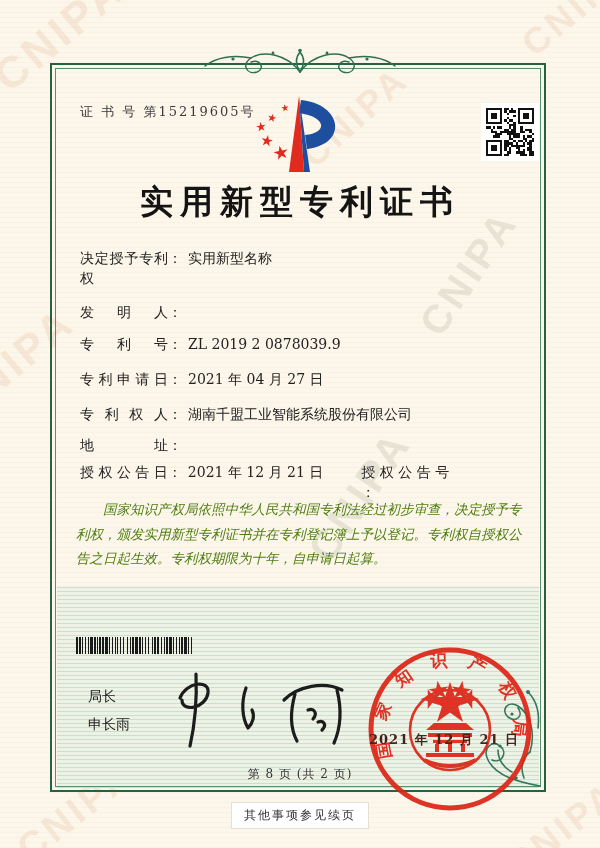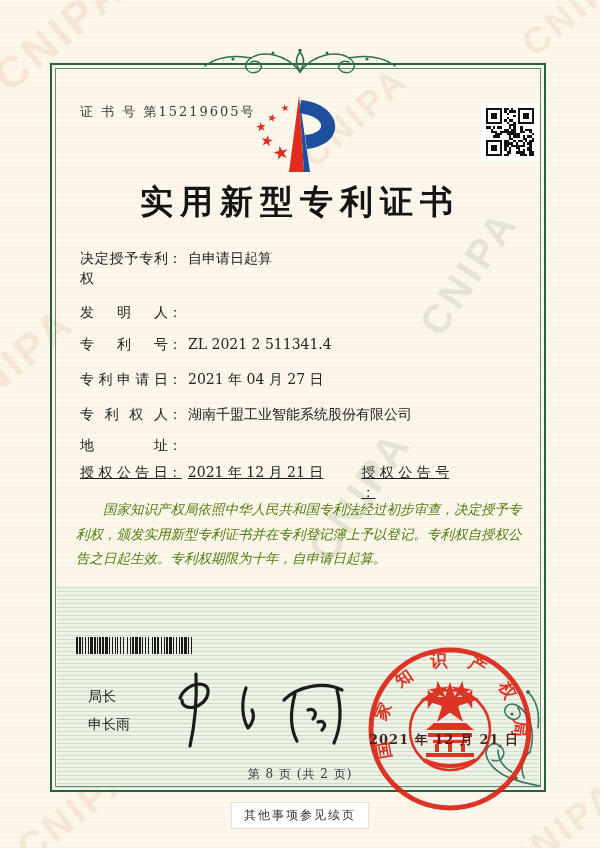--- a/index.html
+++ b/index.html
@@ -51,21 +51,21 @@
     text-align:center; font-size:33px; font-weight:600;
     letter-spacing:7px; color:#141414;
   }
 
   .fields { position:absolute; left:80px; top:248px; width:445px; font-size:14px; }
   .frow { display:flex; align-items:flex-start; line-height:20px; }
   .flabel { display:inline-block; width:88px; text-align:justify; text-align-last:justify; }
   .fcolon { display:inline-block; margin-right:6px; }
   .fvalue { flex:1; white-space:pre-line; }
   .grant-row { display:flex; line-height:20px; }
-  .grant-pair { display:flex;text-decoration:underline; }
+  .grant-pair { display:flex; }
   .grant-pair.second { margin-left:38px;flex-direction:column; }
 
   .body-text {
     position:absolute; left:76px; top:497px; width:452px;
     font-size:13.5px; line-height:1.82; font-style:italic; color:#4d7c0f;
   }
   .body-text p { text-indent:2em; }
 
   .barcode { position:absolute; left:76px; top:637px; width:166px; height:17px;
              overflow:hidden; white-space:nowrap; font-size:0; }
@@ -302,30 +302,30 @@
       </g>
     </svg>
 </div>
 
 <div class="title">实用新型专利证书</div>
 
 <div class="fields">
   <div class="frow" style="margin-bottom:14px">
     <span class="flabel">决定授予专利权</span>
       <span class="fcolon">：</span>
-    <span class="fvalue">自申请日起算</span>
+    <span class="fvalue">实用新型名称</span>
   </div>
   <div class="frow" style="margin-bottom:12px">
     <span class="flabel">发 明 人</span>
       <span class="fcolon">：</span>
   </div>
   <div class="frow" style="margin-bottom:15px">
     <span class="flabel">专 利 号</span>
       <span class="fcolon">：</span>
-    <span class="fvalue">ZL 2021 2 511341.4</span>
+    <span class="fvalue">ZL 2019 2 0878039.9</span>
   </div>
   <div class="frow" style="margin-bottom:15px">
     <span class="flabel">专利申请日</span>
       <span class="fcolon">：</span>
     <span class="fvalue">2021 年 04 月 27 日</span>
   </div>
   <div class="frow" style="margin-bottom:11px">
     <span class="flabel">专 利 权 人</span>
       <span class="fcolon">：</span>
     <span class="fvalue">湖南千盟工业智能系统股份有限公司</span>

